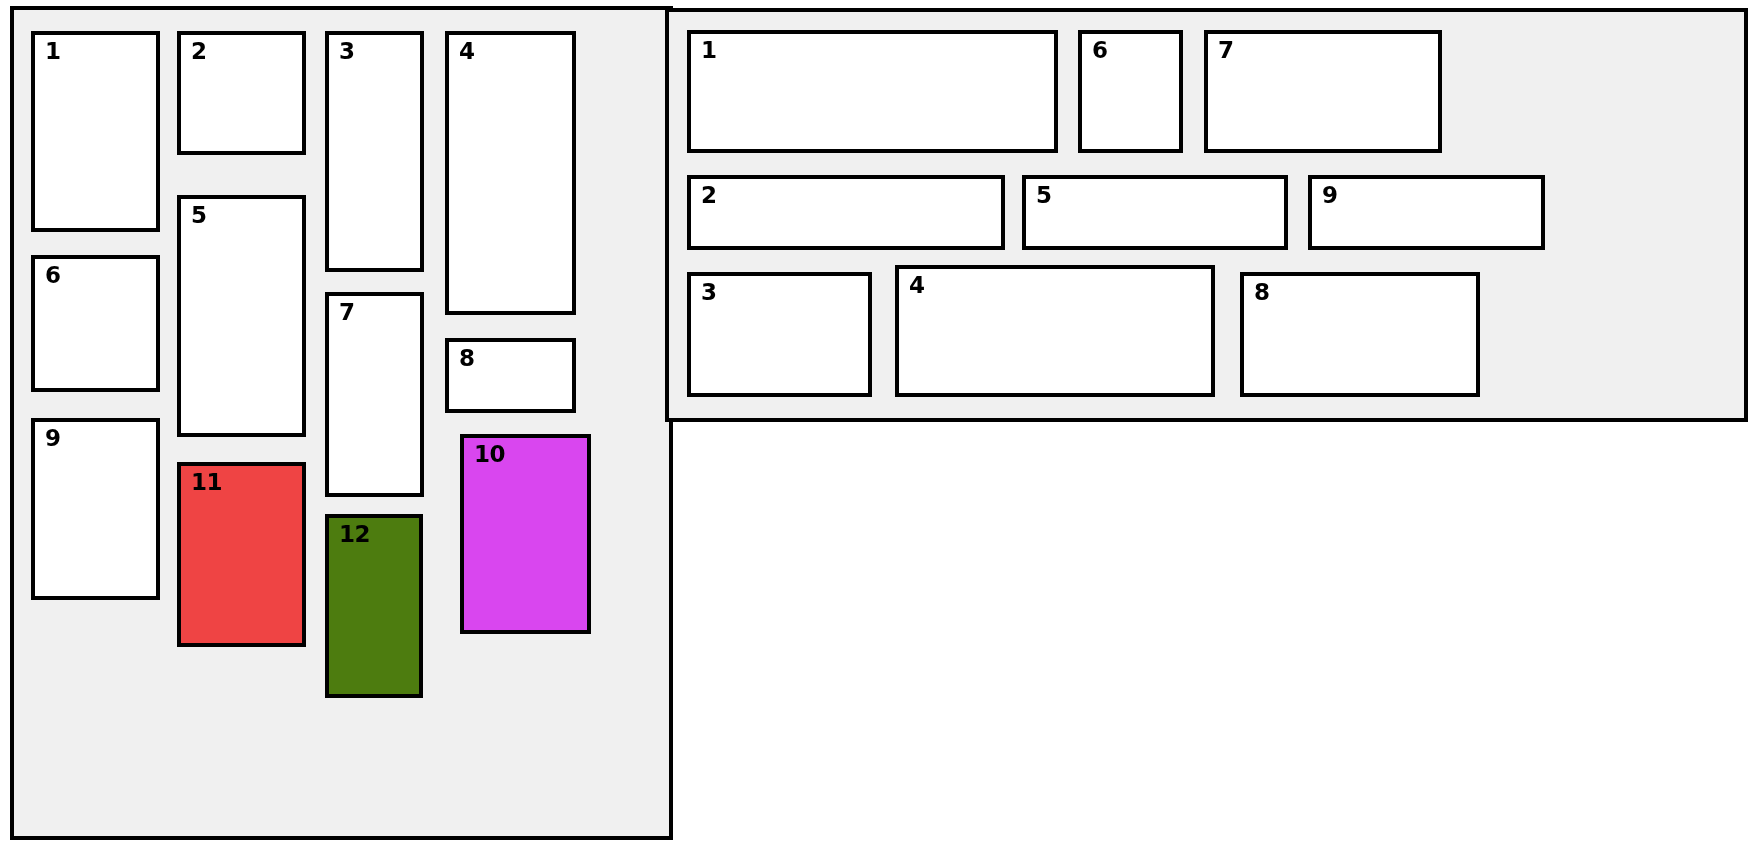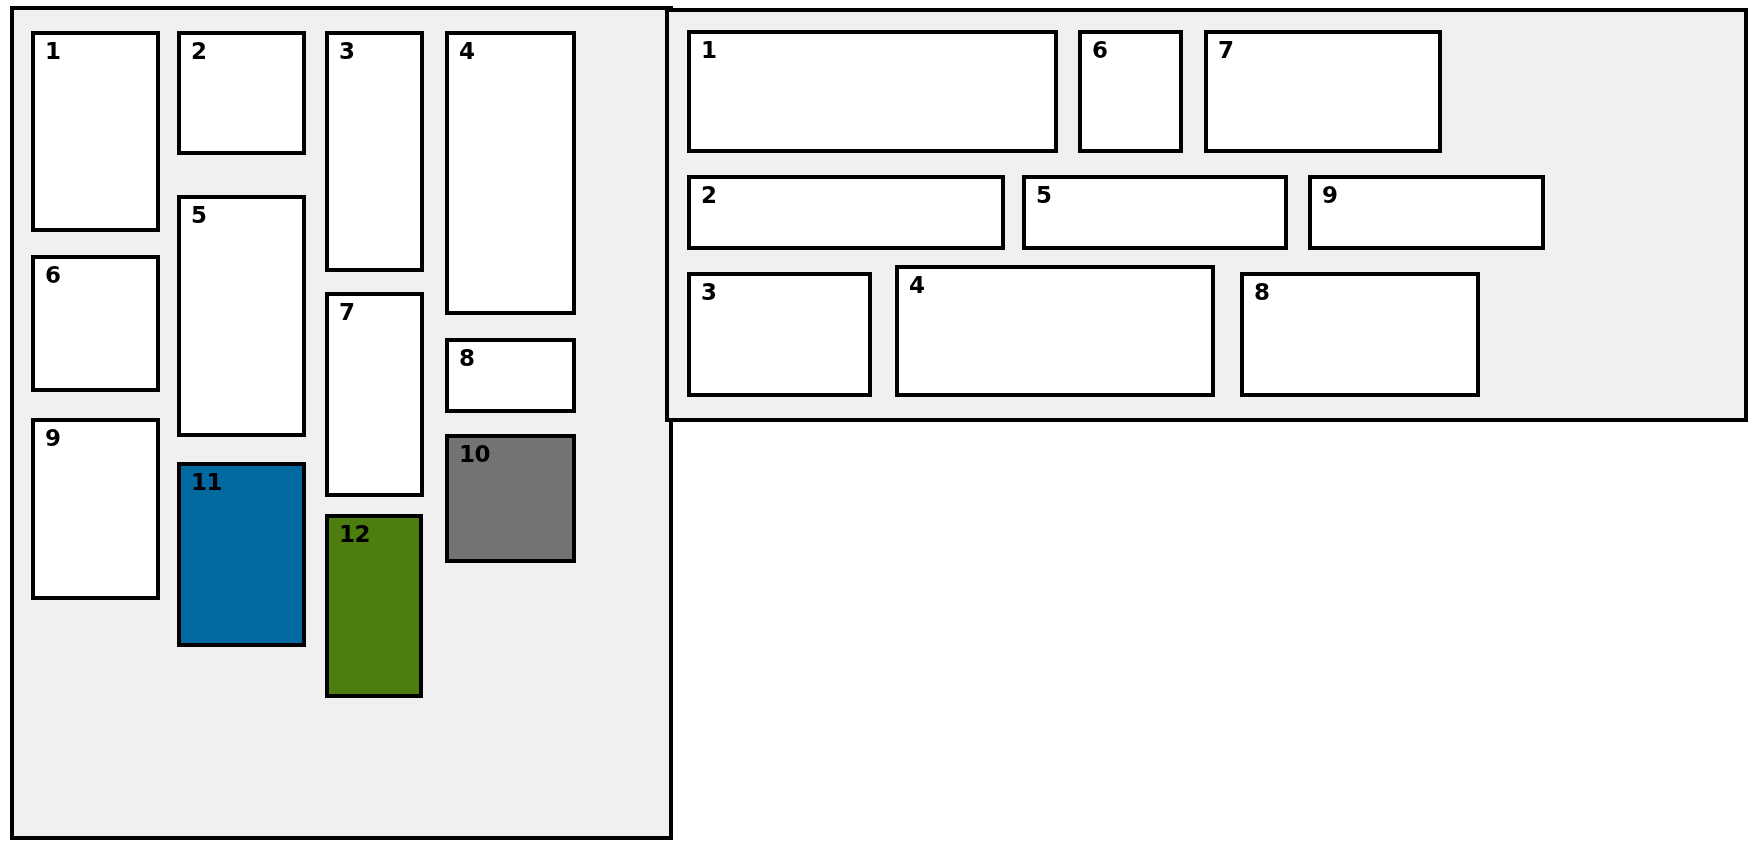--- a/index.html
+++ b/index.html
@@ -77,24 +77,24 @@
       </div>
       <div class="box" style="left: 311px; top: 282px; width: 99px; height: 205px; background: rgb(255, 255, 255); border-color: rgb(0, 0, 0);">
         <span class="box-label" style="color: rgb(0, 0, 0);">7</span>
       </div>
       <div class="box" style="left: 431px; top: 328px; width: 131px; height: 75px; background: rgb(255, 255, 255); border-color: rgb(0, 0, 0);">
         <span class="box-label" style="color: rgb(0, 0, 0);">8</span>
       </div>
       <div class="box" style="left: 17px; top: 408px; width: 129px; height: 182px; background: rgb(255, 255, 255); border-color: rgb(0, 0, 0);">
         <span class="box-label" style="color: rgb(0, 0, 0);">9</span>
       </div>
-      <div class="box" style="left: 431px; top: 424px; width: 131px; height: 129px; background: #737373; border-color: rgb(0, 0, 0);">
+      <div class="box" style="left: 446px; top: 424px; width: 131px; height: 200px; background: #d946ef; border-color: rgb(0, 0, 0);">
         <span class="box-label" style="color: rgb(0, 0, 0);">10</span>
       </div>
-      <div class="box" style="left: 163px; top: 452px; width: 129px; height: 185px; background: #0369a1; border-color: rgb(0, 0, 0);">
+      <div class="box" style="left: 163px; top: 452px; width: 129px; height: 185px; background: #ef4444; border-color: rgb(0, 0, 0);">
         <span class="box-label" style="color: rgb(0, 0, 0);">11</span>
       </div>
       <div class="box" style="left: 311px; top: 504px; width: 98px; height: 184px; background: #4d7c0f; border-color: rgb(0, 0, 0);">
         <span class="box-label" style="color: rgb(0, 0, 0);">12</span>
       </div>
     </div>
     <div class="panel" style="left: 665px; top: 8px; width: 1083px; height: 414px; background: rgb(240, 240, 240); border-color: rgb(0, 0, 0);">
       <div class="box" style="left: 18px; top: 18px; width: 371px; height: 123px; background: rgb(255, 255, 255); border-color: rgb(0, 0, 0);">
         <span class="box-label" style="color: rgb(0, 0, 0);">1</span>
       </div>

